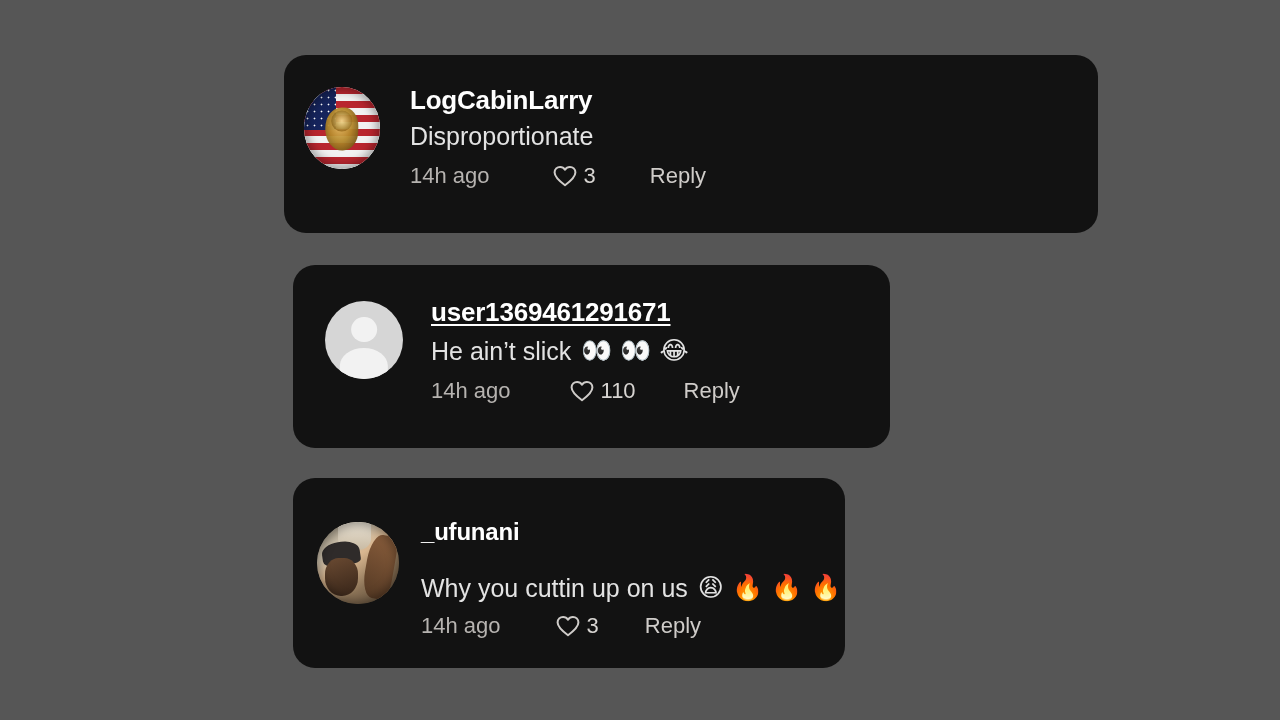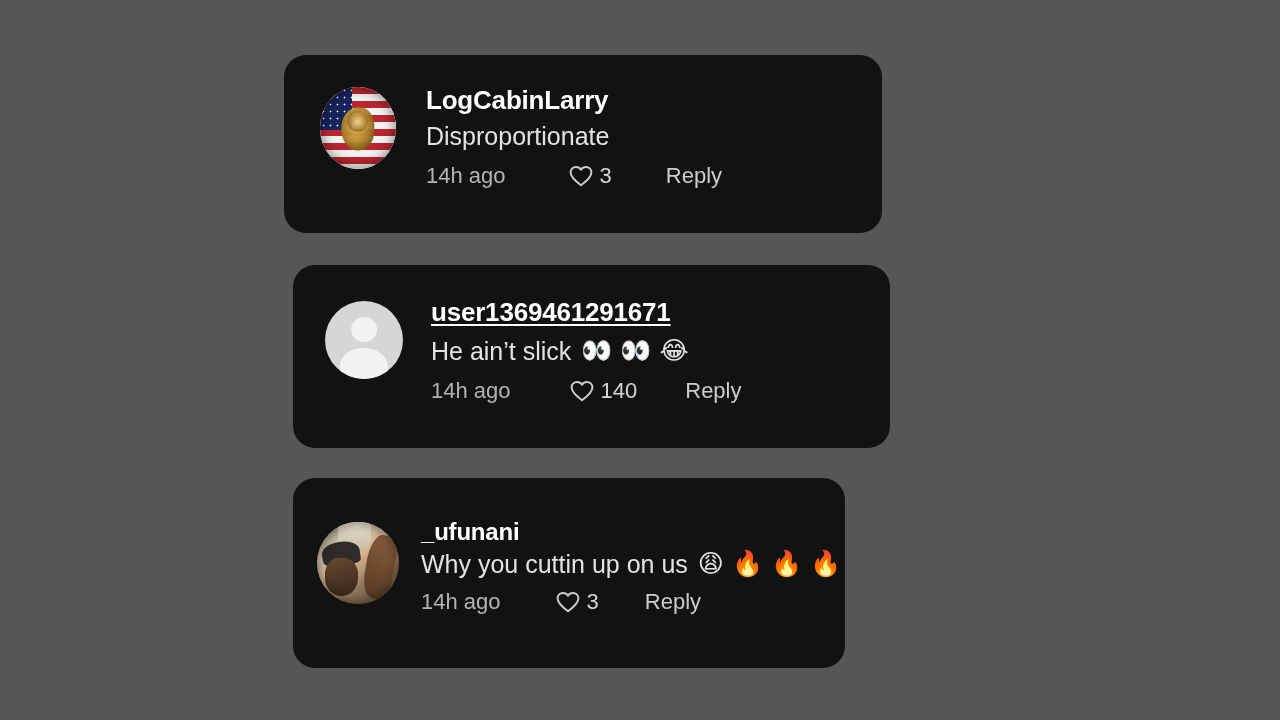--- a/index.html
+++ b/index.html
@@ -25,21 +25,21 @@
 
   .comment-card {
     position: absolute;
     background: #121212;
     border-radius: 22px;
     box-sizing: border-box;
     display: flex;
     align-items: flex-start;
   }
 
-  .card-1 { left: 284px; top: 55px;  width: 598px; height: 178px; padding: 30px 28px 0 36px; }
+  .card-1 { left: 284px; top: 55px;  width: 814px; height: 178px; padding: 30px 28px 0 20px; }
   .card-2 { left: 293px; top: 265px; width: 597px; height: 183px; padding: 32px 28px 0 32px; }
   .card-3 { left: 293px; top: 478px; width: 552px; height: 190px; padding: 40px 28px 0 24px; }
 
   .avatar {
     flex: 0 0 auto;
     border-radius: 50%;
     overflow: hidden;
     position: relative;
     background: #000;
   }
@@ -191,21 +191,21 @@
 
   
   .card-2 .username { font-size: 26px; line-height: 30px; }
   .card-2 .comment-text { font-size: 25px; line-height: 34px; margin-top: 6px; }
   .card-2 .meta-row { font-size: 22px; margin-top: 10px; }
   .card-2 .timestamp { margin-right: 58px; }
   .card-2 .reply-btn { margin-left: 48px; }
 
   
   .card-3 .username { font-size: 24px; line-height: 28px; }
-  .card-3 .comment-text { font-size: 25px; line-height: 34px; margin-top: 0; }
+  .card-3 .comment-text { font-size: 25px; line-height: 34px; margin-top: 24px; }
   .card-3 .meta-row { font-size: 22px; margin-top: 8px; }
   .card-3 .timestamp { margin-right: 54px; }
   .card-3 .reply-btn { margin-left: 46px; }
 
   .emoji-run { margin-left: 10px; }
   .emoji-run .emoji + .emoji { margin-left: 8px; }
 </style>
 </head>
 <body>
 
@@ -252,21 +252,21 @@
         </span>
       </div>
       <div class="meta-row">
         <span class="timestamp">14h ago</span>
         <span class="like-group">
           <span class="heart-icon">
             <svg width="26" height="24" viewBox="0 0 26 24" fill="none" aria-hidden="true">
               <path d="M13 21.2 C6.2 16.2 2.6 12.7 2.6 8.5 C2.6 5.2 5.1 2.9 8.1 2.9 C10.1 2.9 11.9 3.9 13 5.6 C14.1 3.9 15.9 2.9 17.9 2.9 C20.9 2.9 23.4 5.2 23.4 8.5 C23.4 12.7 19.8 16.2 13 21.2 Z" stroke="#cfccc9" stroke-width="2" stroke-linejoin="round" fill="none"></path>
             </svg>
           </span>
-          <span class="like-count">140</span>
+          <span class="like-count">110</span>
         </span>
         <span class="reply-btn">Reply</span>
       </div>
     </div>
   </div>
 
   <div class="comment-card card-3">
     <div class="avatar avatar-3 photo-av">
       <div class="pa-sky"></div>
       <div class="pa-arm"></div>

